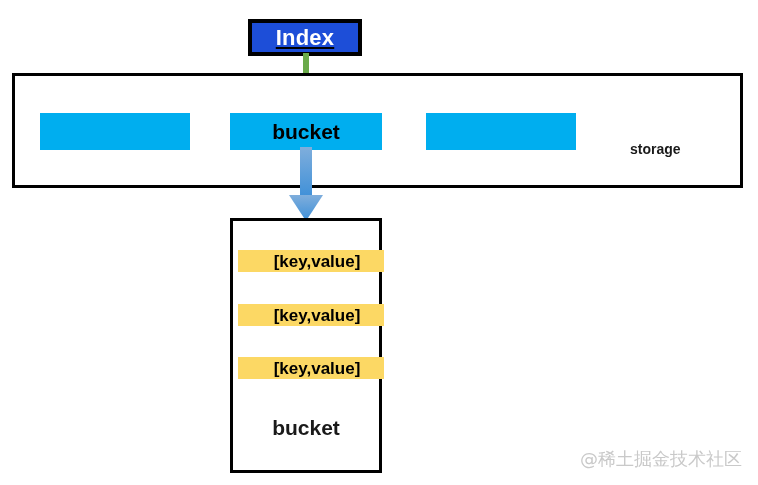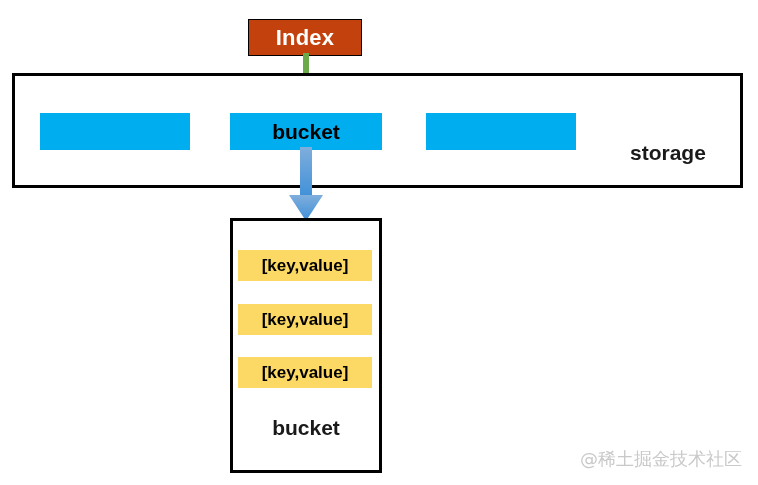--- a/index.html
+++ b/index.html
@@ -18,26 +18,27 @@
     overflow: hidden;
   }
 
   
   #index-box {
     position: absolute;
     left: 248px;
     top: 19px;
     width: 114px;
     height: 37px;
-    background: #c2410c;
-    border: 1px solid #000000;
+    background: #1d4ed8;
+    border: 4px solid #000000;
     box-sizing: border-box;
     display: flex;
     align-items: center;
     justify-content: center;
+    text-decoration: underline;
   }
   #index-box .label {
     color: #ffffff;
     font-size: 22px;
     font-weight: bold;
     letter-spacing: 0.2px;
     line-height: 1;
   }
 
   
@@ -48,21 +49,21 @@
     width: 731px;
     height: 115px;
     background: #ffffff;
     border: 3px solid #000000;
     box-sizing: border-box;
   }
   #storage-label {
     position: absolute;
     left: 630px;
     top: 142px;
-    font-size: 21px;
+    font-size: 14px;
     font-weight: bold;
     color: #1a1a1a;
     line-height: 1;
   }
 
   
   .slot {
     position: absolute;
     top: 113px;
     height: 37px;
@@ -97,25 +98,26 @@
     width: 152px;
     height: 255px;
     background: #ffffff;
     border: 3px solid #000000;
     box-sizing: border-box;
   }
   .kv-entry {
     position: absolute;
     left: 238px;
     width: 134px;
-    height: 31px;
+    height: 22px;
     background: #FCD864;
     display: flex;
     align-items: center;
     justify-content: center;
+    padding-left: 12px;
   }
   #kv-0 { top: 250px; }
   #kv-1 { top: 304px; }
   #kv-2 { top: 357px; }
   .kv-entry .label {
     font-size: 17px;
     font-weight: bold;
     color: #000000;
     line-height: 1;
   }

